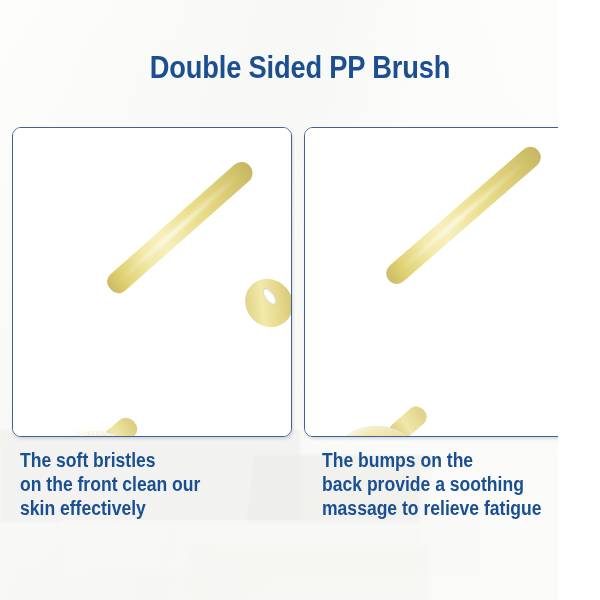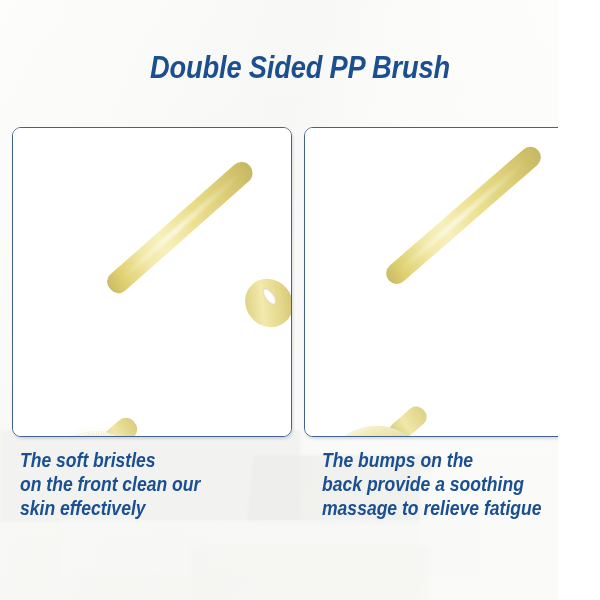--- a/index.html
+++ b/index.html
@@ -15,21 +15,20 @@
   }
 
   #page {
     position: relative;
     width: 558px;
     height: 600px;
     background:
       linear-gradient(105deg, rgba(245,245,243,0) 0%, rgba(243,243,240,0.55) 44%, rgba(248,248,246,0.2) 62%, rgba(255,255,255,0) 78%),
       linear-gradient(180deg, #fdfdfc 0%, #fbfbf9 55%, #f9f9f7 100%);
     overflow: hidden;
-    font-style: italic;
   }
 
   
   .bg-block {
     position: absolute;
     background: rgba(236,236,232,0.55);
     filter: blur(1.2px);
     pointer-events: none;
   }
   .bg-b1 { left: 0px;   top: 430px; width: 300px; height: 92px;  background: rgba(241,241,238,0.85); }

